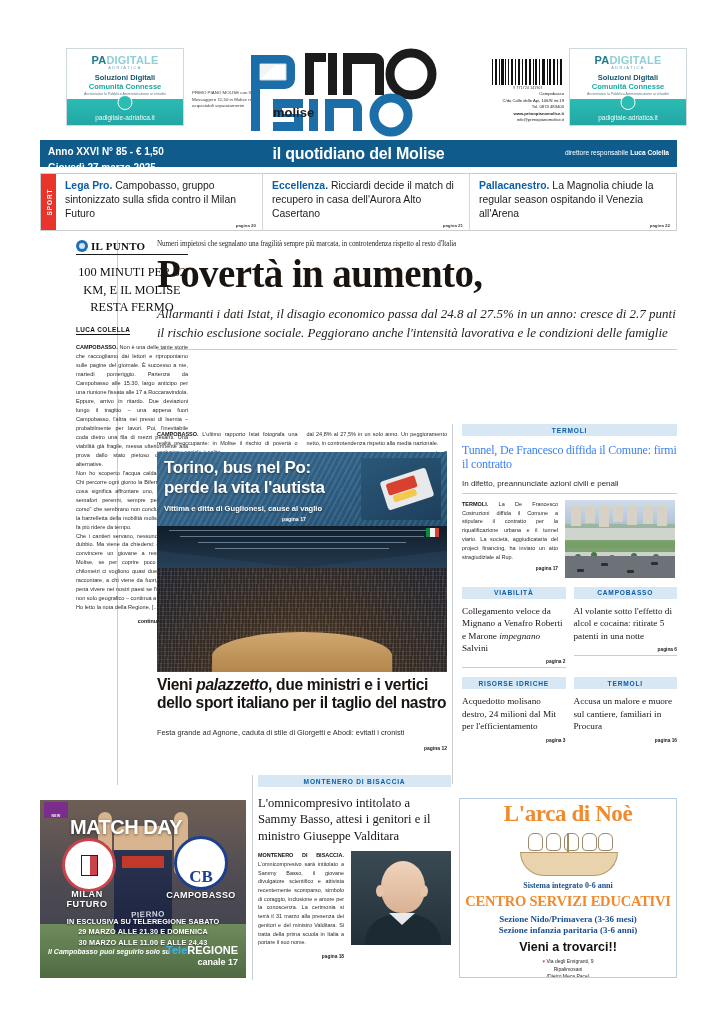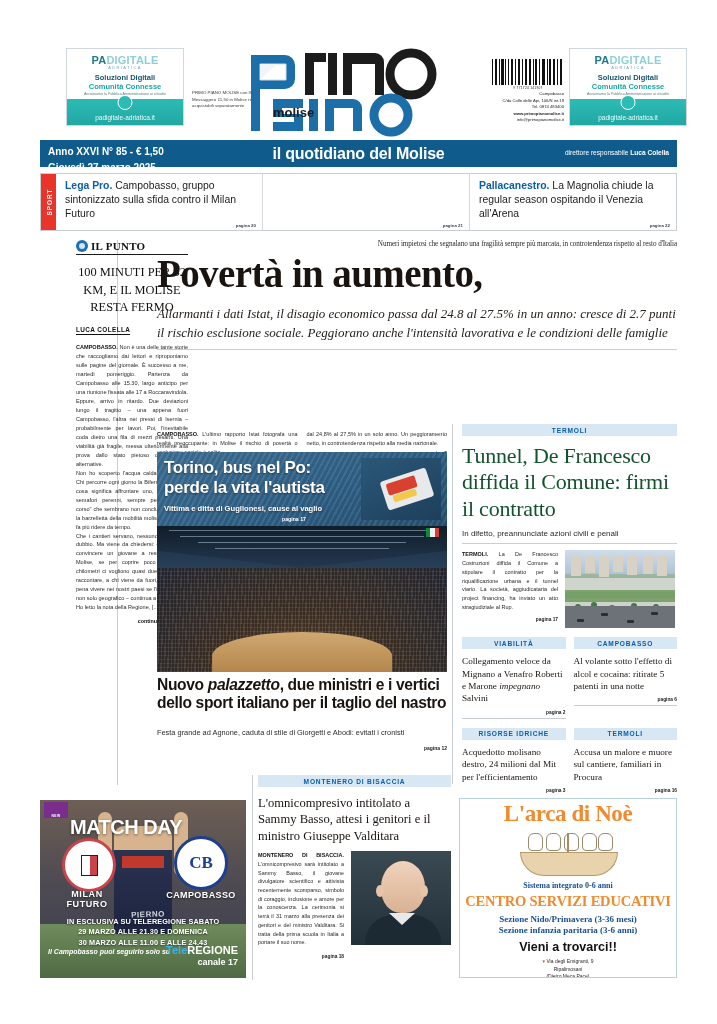--- a/index.html
+++ b/index.html
@@ -64,21 +64,21 @@
   .punto-t{font-family:"Liberation Serif",serif;font-size:11px;font-weight:bold;letter-spacing:.3px;color:#111;}
   .punto-head{font-family:"Liberation Serif",serif;font-size:12.4px;line-height:1.42;text-align:center;
               color:#111;margin-top:9px;}
   .byline{font-size:6.4px;font-weight:bold;letter-spacing:.4px;color:#111;border-bottom:1px solid #111;
           display:inline-block;margin-top:9px;padding-bottom:1px;}
   .lc-body{font-size:5.55px;line-height:1.62;text-align:justify;color:#2a2a2a;margin-top:7px;}
   .lc-body b{font-weight:bold;color:#111;}
   .lc-cont{font-size:5.4px;font-weight:bold;text-align:right;margin-top:6px;color:#111;}
   .lc-rule{position:absolute;left:117px;top:240px;width:1px;height:545px;background:#c9ced3;}
   .kicker{font-family:"Liberation Serif",serif;font-size:7.2px;color:#2a2a2a;
-          border-bottom:0;white-space:nowrap;letter-spacing:-.1px;text-align:right;}
+          border-bottom:0;white-space:nowrap;letter-spacing:-.1px;}
   .mainwrap{position:absolute;left:157px;top:240px;width:520px;}
   .h1{font-family:"Liberation Serif",serif;font-weight:bold;font-size:39px;line-height:1.08;
       color:#1a1410;letter-spacing:-.6px;margin-top:5px;}
   .h1 .l2{display:block;}
   .summary{font-family:"Liberation Serif",serif;font-style:italic;font-size:13px;line-height:1.42;
            color:#26211c;margin-top:10px;border-bottom:1px solid #c9ced3;padding-bottom:7px;}
 
   
   .maincols{position:absolute;left:157px;top:430px;width:290px;display:flex;gap:9px;}
   .mc{flex:1;font-size:5.5px;line-height:1.6;text-align:justify;color:#2a2a2a;}
@@ -123,21 +123,21 @@
          line-height:1.18;color:#1a1410;letter-spacing:-.35px;}
   .pal-h i{font-style:italic;}
   .pal-sub{position:absolute;left:157px;top:728px;width:290px;font-size:7.4px;color:#2a2a2a;}
   .pal-pg{position:absolute;left:157px;top:745px;width:290px;text-align:right;font-size:5px;font-weight:bold;color:#222;}
 
   
   .rc-rule{position:absolute;left:452px;top:424px;width:1px;height:360px;background:#c9ced3;}
   .rightcol{position:absolute;left:462px;top:424px;width:215px;}
   .cat{background:#d7e7f3;color:#0b5ea8;font-size:6.6px;font-weight:bold;letter-spacing:.8px;
        text-align:center;padding:2.5px 0;}
-  .ter-h{font-family:"Liberation Serif",serif;font-size:22px;line-height:1.2;color:#14532d;
+  .ter-h{font-family:"Liberation Serif",serif;font-size:12px;line-height:1.2;color:#3b82f6;
          margin-top:7px;letter-spacing:-.2px;}
   .ter-sub{font-size:8px;color:#2a2a2a;margin-top:7px;padding-bottom:5px;border-bottom:1px solid #c9ced3;}
   .ter-flex{display:flex;gap:7px;margin-top:6px;}
   .ter-txt{width:96px;font-size:5.5px;line-height:1.6;text-align:justify;color:#2a2a2a;}
   .ter-txt b{font-weight:bold;color:#111;}
   .ter-pg{text-align:right;font-weight:bold;font-size:4.8px;margin-top:4px;color:#222;}
   .ter-img{width:110px;height:78px;overflow:hidden;position:relative;
            background:linear-gradient(180deg,#b9cddd 0%,#8fae8a 45%,#6d7f86 100%);}
   .ti-sky{position:absolute;left:0;top:0;width:100%;height:24px;
           background:linear-gradient(180deg,#cfdcea 0%,#b0c3d6 100%);}
@@ -168,21 +168,21 @@
                  color:#fff;font-weight:bold;letter-spacing:.4px;}
   .md-player{position:absolute;left:74px;top:26px;width:58px;height:108px;
              background:linear-gradient(180deg,#d8b48e 0%,#d8b48e 22%,#2a3350 22%,#1d2440 100%);border-radius:10px 10px 3px 3px;}
   .md-player:after{content:"";position:absolute;left:8px;top:30px;width:42px;height:12px;background:#c0392b;}
   .md-name{position:absolute;left:78px;top:110px;width:60px;text-align:center;font-size:8px;
            font-weight:bold;color:#cfd4de;letter-spacing:.5px;transform:rotate(-2deg);}
   .md-arm{position:absolute;top:12px;width:14px;height:64px;background:#d8b48e;border-radius:7px;}
   .md-logo{position:absolute;width:48px;height:48px;border-radius:50%;background:#fff;
            display:flex;align-items:center;justify-content:center;}
   .md-l1{left:22px;top:38px;border:3px solid #c9444a;}
-  .md-l2{left:134px;top:36px;border:3px solid #1d3f8f;}
+  .md-l2{left:134px;top:36px;border:3px solid #1d3f8f;align-items:flex-end;}
   .md-l1 .em{width:15px;height:19px;background:linear-gradient(90deg,#fff 0 50%,#c9444a 50% 100%);
              border:1.2px solid #222;}
   .md-cbtxt{font-size:17px;font-weight:bold;color:#1d3f8f;font-family:"Liberation Serif",serif;}
   .md-t1{position:absolute;left:16px;top:90px;width:62px;text-align:center;font-size:9px;font-weight:bold;
          color:#fff;line-height:1.1;letter-spacing:.6px;text-shadow:0 1px 2px rgba(0,0,0,.6);}
   .md-t2{position:absolute;right:6px;top:90px;width:78px;text-align:center;font-size:9px;font-weight:bold;
          color:#fff;letter-spacing:.4px;text-shadow:0 1px 2px rgba(0,0,0,.6);}
   .md-info{position:absolute;left:0;top:117px;width:100%;text-align:center;font-size:7.3px;
            font-weight:bold;color:#fff;line-height:1.42;letter-spacing:.1px;text-shadow:0 1px 2px rgba(0,0,0,.55);}
   .md-foot{position:absolute;left:0;bottom:6px;width:100%;height:28px;}
@@ -341,20 +341,21 @@
   <div class="sport">
     <div class="sport-tab">
       <span>SPORT</span>
     </div>
     <div class="sport-cols">
       <div class="sport-col">
         <div class="txt"><b>Lega Pro.</b><span> Campobasso, gruppo sintonizzato sulla sfida contro il Milan Futuro</span></div>
         <div class="pg">pagina 20</div>
       </div>
       <div class="sport-col">
+        <div class="txt"><b>Eccellenza.</b><span> Ricciardi decide il match di recupero in casa dell'Aurora Alto Casertano</span></div>
         <div class="pg">pagina 21</div>
       </div>
       <div class="sport-col">
         <div class="txt"><b>Pallacanestro.</b><span> La Magnolia chiude la regular season ospitando il Venezia all'Arena</span></div>
         <div class="pg">pagina 22</div>
       </div>
     </div>
   </div>
 
   <div class="lc-rule"></div>
@@ -413,21 +414,21 @@
       <div class="truss" style="left:20%;width:60%;top:22px"></div>
       <div class="flag"></div>
       <div class="crowd">
         <div class="seats"></div>
         <div class="floor"></div>
       </div>
     </div>
   </div>
 
   <div class="pal-h">
-    <span>Nuovo </span><i>palazzetto</i><span>, due ministri e i vertici dello sport italiano per il taglio del nastro</span>
+    <span>Vieni </span><i>palazzetto</i><span>, due ministri e i vertici dello sport italiano per il taglio del nastro</span>
   </div>
   <div class="pal-sub">Festa grande ad Agnone, caduta di stile di Giorgetti e Abodi: evitati i cronisti</div>
   <div class="pal-pg">pagina 12</div>
 
   <div class="rc-rule"></div>
   <div class="rightcol">
     <div class="cat">TERMOLI</div>
     <div class="ter-h">Tunnel, De Francesco diffida il Comune: firmi il contratto</div>
     <div class="ter-sub">In difetto, preannunciate azioni civili e penali</div>
     <div class="ter-flex">

